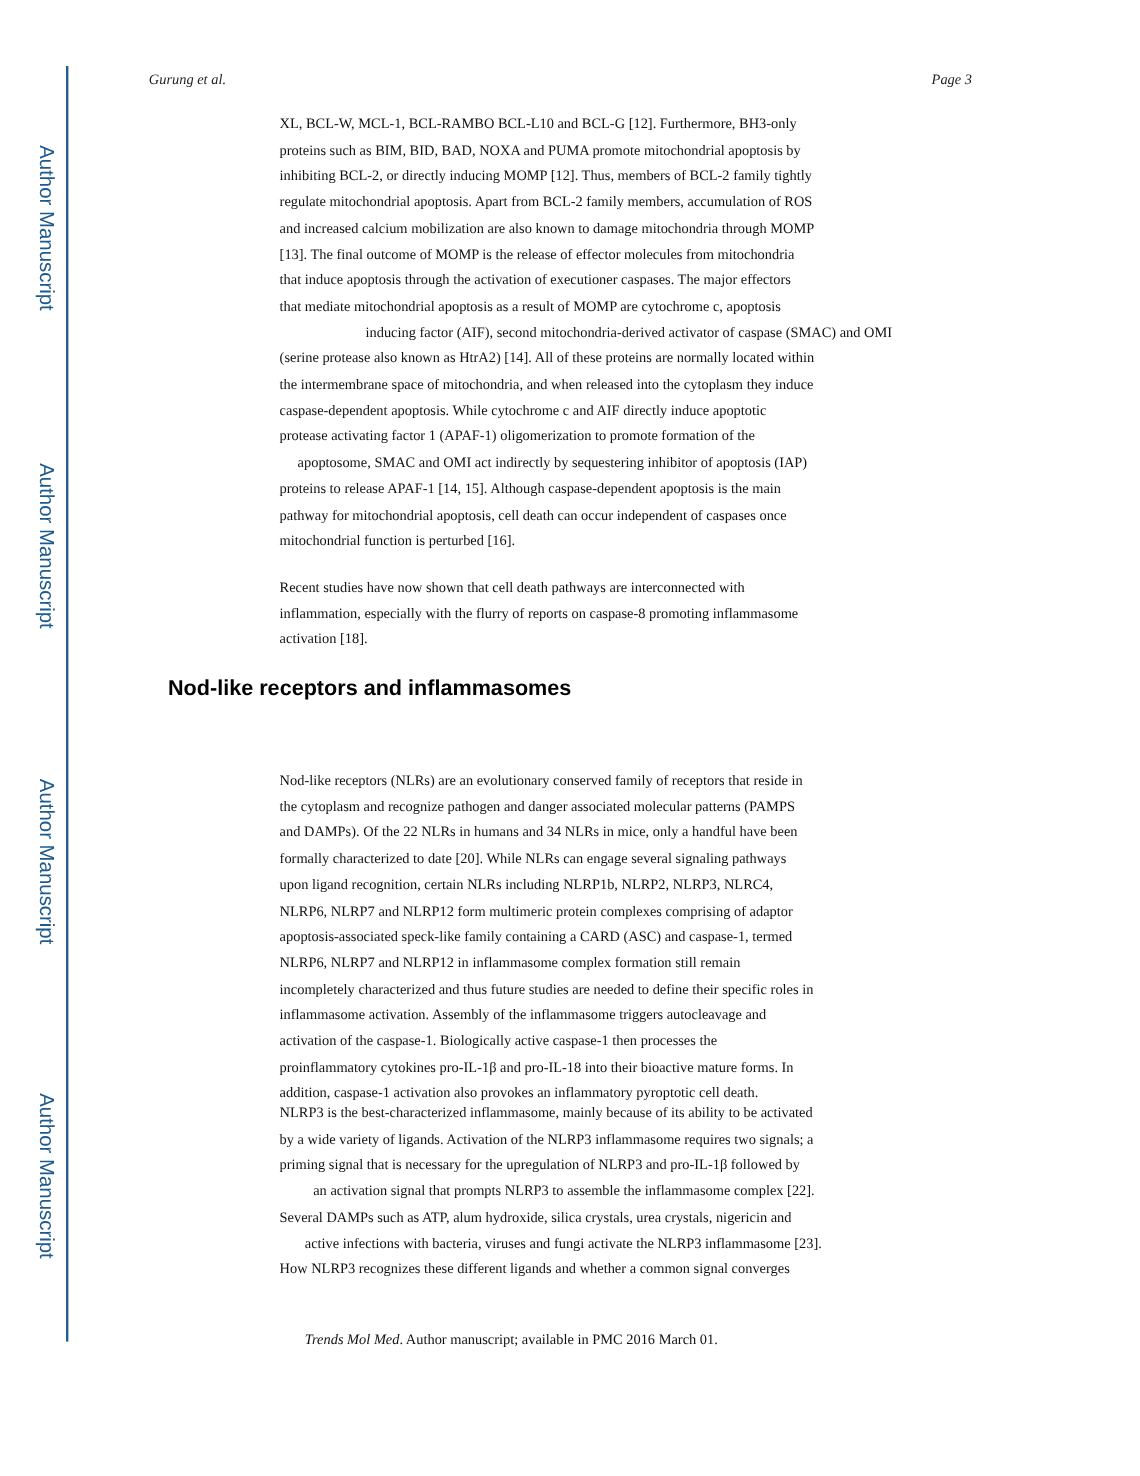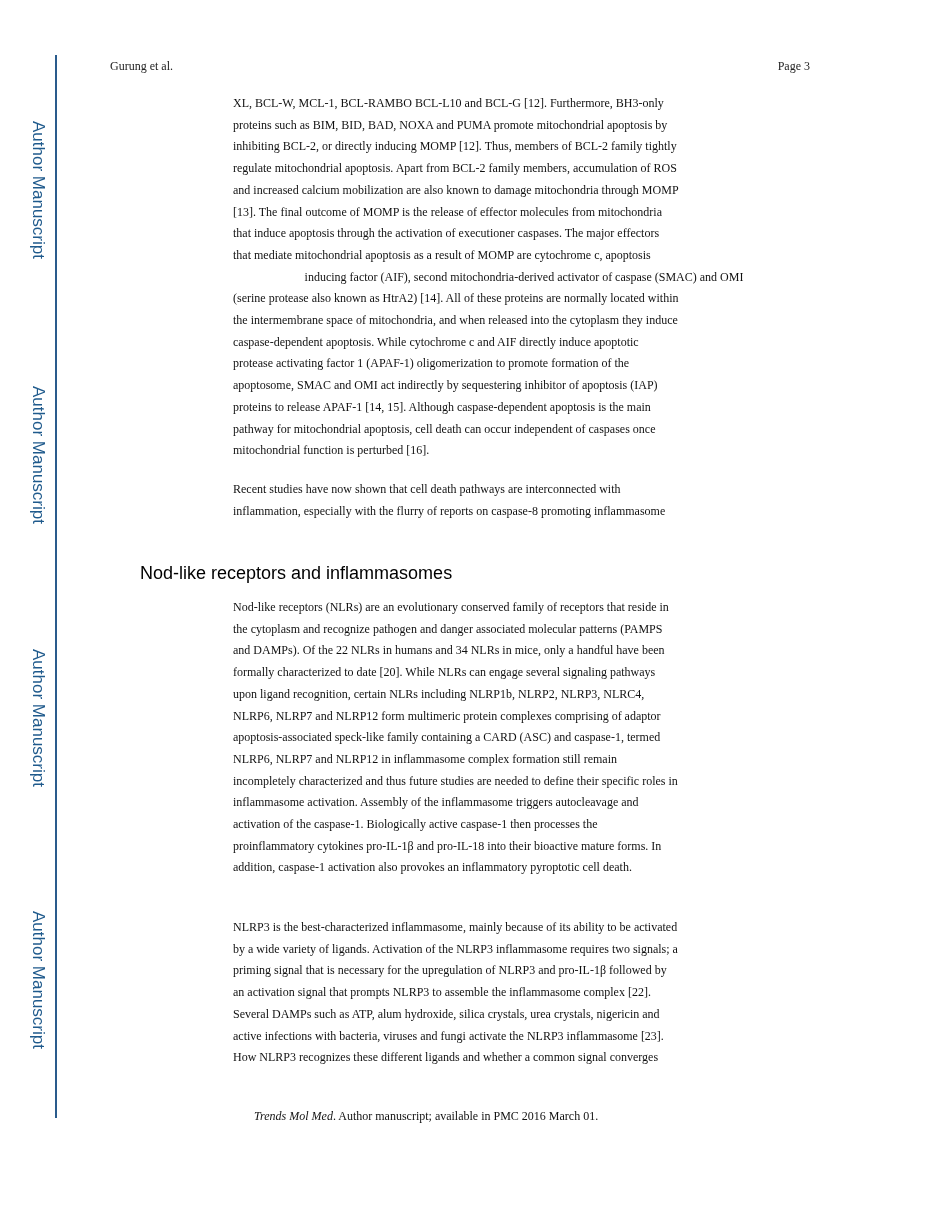--- a/index.html
+++ b/index.html
@@ -9,32 +9,32 @@
     position: absolute; left: 38px; width: 0; height: 0;
     font-family: "Liberation Sans", sans-serif; font-size: 17px; color: #1f5a8c;
   }
   .side-label span {
     position: absolute; left: 0; top: 0; white-space: nowrap;
     transform: translate(-50%, -50%) rotate(90deg);
     transform-origin: center center;
     display: block;
   }
   .running-head {
-    position: absolute; top: 59px; left: 110px; right: 140px;
+    position: absolute; top: 59px; left: 124px; right: 140px;
     font-family: "Liberation Serif", serif; font-size: 12px; color: #222;
-    display: flex; justify-content: space-between;
+    display: flex; justify-content: space-between; font-style: italic;
   }
   .body-text {
     position: absolute; left: 233px; width: 582px;
     font-family: "Liberation Serif", serif; font-size: 12px; line-height: 21.7px; color: #111;
   }
   .body-text p { margin: 0; }
   .heading {
     position: absolute; left: 140px; top: 563px;
-    font-family: "Liberation Sans", sans-serif; font-weight: normal; font-size: 18px; color: #000;
+    font-family: "Liberation Sans", sans-serif; font-weight: bold; font-size: 18px; color: #000;
     margin: 0;
   }
   .footer {
     position: absolute; top: 1109px; left: 254px;
     font-family: "Liberation Serif", serif; font-size: 12px; color: #111;
   }
   .footer i { font-style: italic; }
 </style>
 </head>
 <body>
@@ -66,61 +66,62 @@
       <span style="display: block; white-space: nowrap;">regulate mitochondrial apoptosis. Apart from BCL-2 family members, accumulation of ROS</span>
       <span style="display: block; white-space: nowrap;">and increased calcium mobilization are also known to damage mitochondria through MOMP</span>
       <span style="display: block; white-space: nowrap;">[13]. The final outcome of MOMP is the release of effector molecules from mitochondria</span>
       <span style="display: block; white-space: nowrap;">that induce apoptosis through the activation of executioner caspases. The major effectors</span>
       <span style="display: block; white-space: nowrap;">that mediate mitochondrial apoptosis as a result of MOMP are cytochrome c, apoptosis</span>
       <span style="display: block; white-space: nowrap; text-align: center;">inducing factor (AIF), second mitochondria-derived activator of caspase (SMAC) and OMI</span>
       <span style="display: block; white-space: nowrap;">(serine protease also known as HtrA2) [14]. All of these proteins are normally located within</span>
       <span style="display: block; white-space: nowrap;">the intermembrane space of mitochondria, and when released into the cytoplasm they induce</span>
       <span style="display: block; white-space: nowrap;">caspase-dependent apoptosis. While cytochrome c and AIF directly induce apoptotic</span>
       <span style="display: block; white-space: nowrap;">protease activating factor 1 (APAF-1) oligomerization to promote formation of the</span>
-      <span style="display: block; white-space: nowrap;">apoptosome, SMAC and OMI act indirectly by sequestering inhibitor of apoptosis (IAP)</span>
+      <span style="display: block; white-space: nowrap; margin-left: 15px;">apoptosome, SMAC and OMI act indirectly by sequestering inhibitor of apoptosis (IAP)</span>
       <span style="display: block; white-space: nowrap;">proteins to release APAF-1 [14, 15]. Although caspase-dependent apoptosis is the main</span>
       <span style="display: block; white-space: nowrap;">pathway for mitochondrial apoptosis, cell death can occur independent of caspases once</span>
       <span style="display: block; white-space: nowrap;">mitochondrial function is perturbed [16].</span>
     </p>
 </div>
 
 <div class="body-text" style="top:479px;">
   <p id="p1">
       <span style="display: block; white-space: nowrap;">Recent studies have now shown that cell death pathways are interconnected with</span>
       <span style="display: block; white-space: nowrap;">inflammation, especially with the flurry of reports on caspase-8 promoting inflammasome</span>
+      <span style="display: block; white-space: nowrap;">activation [18].</span>
     </p>
 </div>
 
 <h2 class="heading">Nod-like receptors and inflammasomes</h2>
 
 <div class="body-text" style="top:597px;">
   <p id="p2">
-      <span style="display: block; white-space: nowrap;">Nod-like receptors (NLRs) are an evolutionary conserved family of receptors that reside in</span>
+      <span style="display: block; white-space: nowrap; margin-top: 43px;">Nod-like receptors (NLRs) are an evolutionary conserved family of receptors that reside in</span>
       <span style="display: block; white-space: nowrap;">the cytoplasm and recognize pathogen and danger associated molecular patterns (PAMPS</span>
       <span style="display: block; white-space: nowrap;">and DAMPs). Of the 22 NLRs in humans and 34 NLRs in mice, only a handful have been</span>
       <span style="display: block; white-space: nowrap;">formally characterized to date [20]. While NLRs can engage several signaling pathways</span>
       <span style="display: block; white-space: nowrap;">upon ligand recognition, certain NLRs including NLRP1b, NLRP2, NLRP3, NLRC4,</span>
       <span style="display: block; white-space: nowrap;">NLRP6, NLRP7 and NLRP12 form multimeric protein complexes comprising of adaptor</span>
       <span style="display: block; white-space: nowrap;">apoptosis-associated speck-like family containing a CARD (ASC) and caspase-1, termed</span>
       <span style="display: block; white-space: nowrap;">NLRP6, NLRP7 and NLRP12 in inflammasome complex formation still remain</span>
       <span style="display: block; white-space: nowrap;">incompletely characterized and thus future studies are needed to define their specific roles in</span>
       <span style="display: block; white-space: nowrap;">inflammasome activation. Assembly of the inflammasome triggers autocleavage and</span>
       <span style="display: block; white-space: nowrap;">activation of the caspase-1. Biologically active caspase-1 then processes the</span>
       <span style="display: block; white-space: nowrap;">proinflammatory cytokines pro-IL-1β and pro-IL-18 into their bioactive mature forms. In</span>
       <span style="display: block; white-space: nowrap;">addition, caspase-1 activation also provokes an inflammatory pyroptotic cell death.</span>
     </p>
 </div>
 
 <div class="body-text" style="top:917px;">
   <p id="p3">
       <span style="display: block; white-space: nowrap;">NLRP3 is the best-characterized inflammasome, mainly because of its ability to be activated</span>
       <span style="display: block; white-space: nowrap;">by a wide variety of ligands. Activation of the NLRP3 inflammasome requires two signals; a</span>
       <span style="display: block; white-space: nowrap;">priming signal that is necessary for the upregulation of NLRP3 and pro-IL-1β followed by</span>
-      <span style="display: block; white-space: nowrap;">an activation signal that prompts NLRP3 to assemble the inflammasome complex [22].</span>
+      <span style="display: block; white-space: nowrap; margin-left: 28px;">an activation signal that prompts NLRP3 to assemble the inflammasome complex [22].</span>
       <span style="display: block; white-space: nowrap;">Several DAMPs such as ATP, alum hydroxide, silica crystals, urea crystals, nigericin and</span>
-      <span style="display: block; white-space: nowrap;">active infections with bacteria, viruses and fungi activate the NLRP3 inflammasome [23].</span>
+      <span style="display: block; white-space: nowrap; margin-left: 21px;">active infections with bacteria, viruses and fungi activate the NLRP3 inflammasome [23].</span>
       <span style="display: block; white-space: nowrap;">How NLRP3 recognizes these different ligands and whether a common signal converges</span>
     </p>
 </div>
 
 <div class="footer">
   <i>Trends Mol Med</i><span>. Author manuscript; available in PMC 2016 March 01.</span>
 </div>
 
 </body></html>

